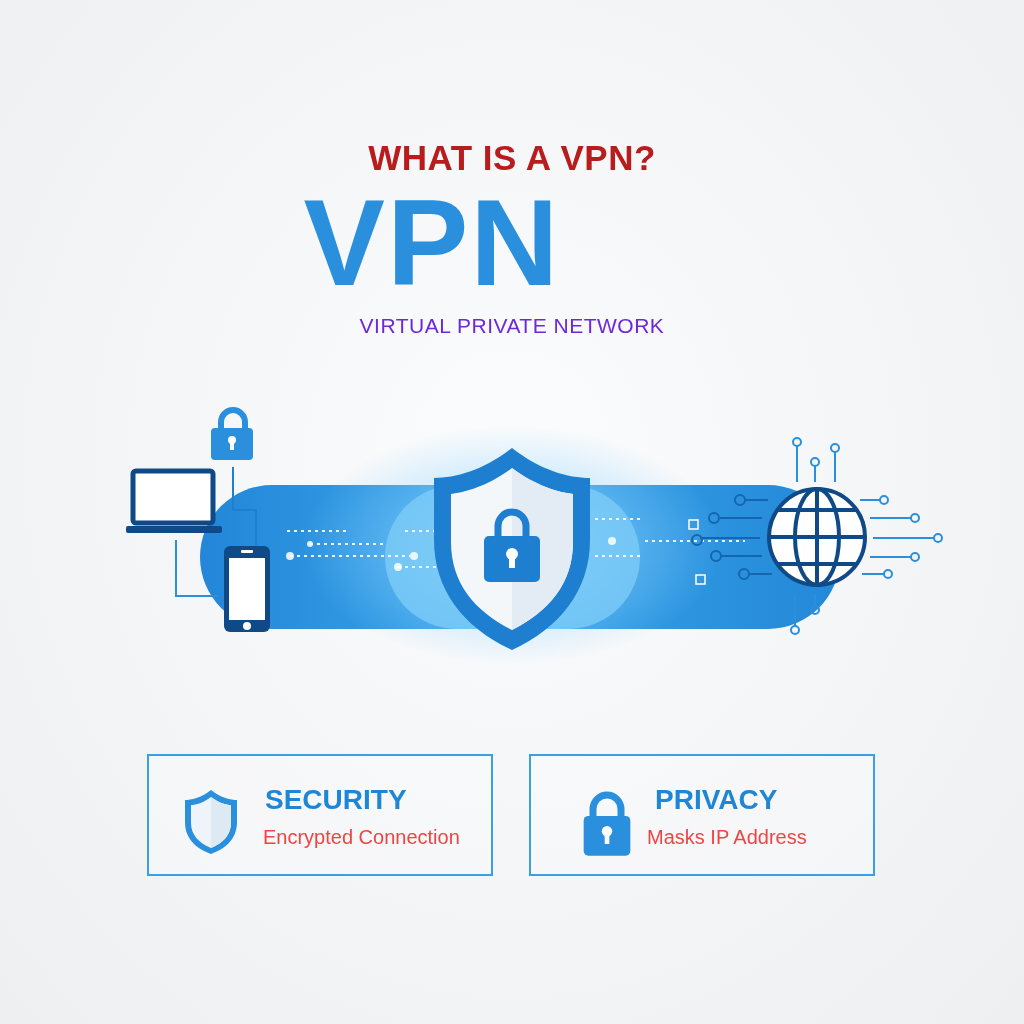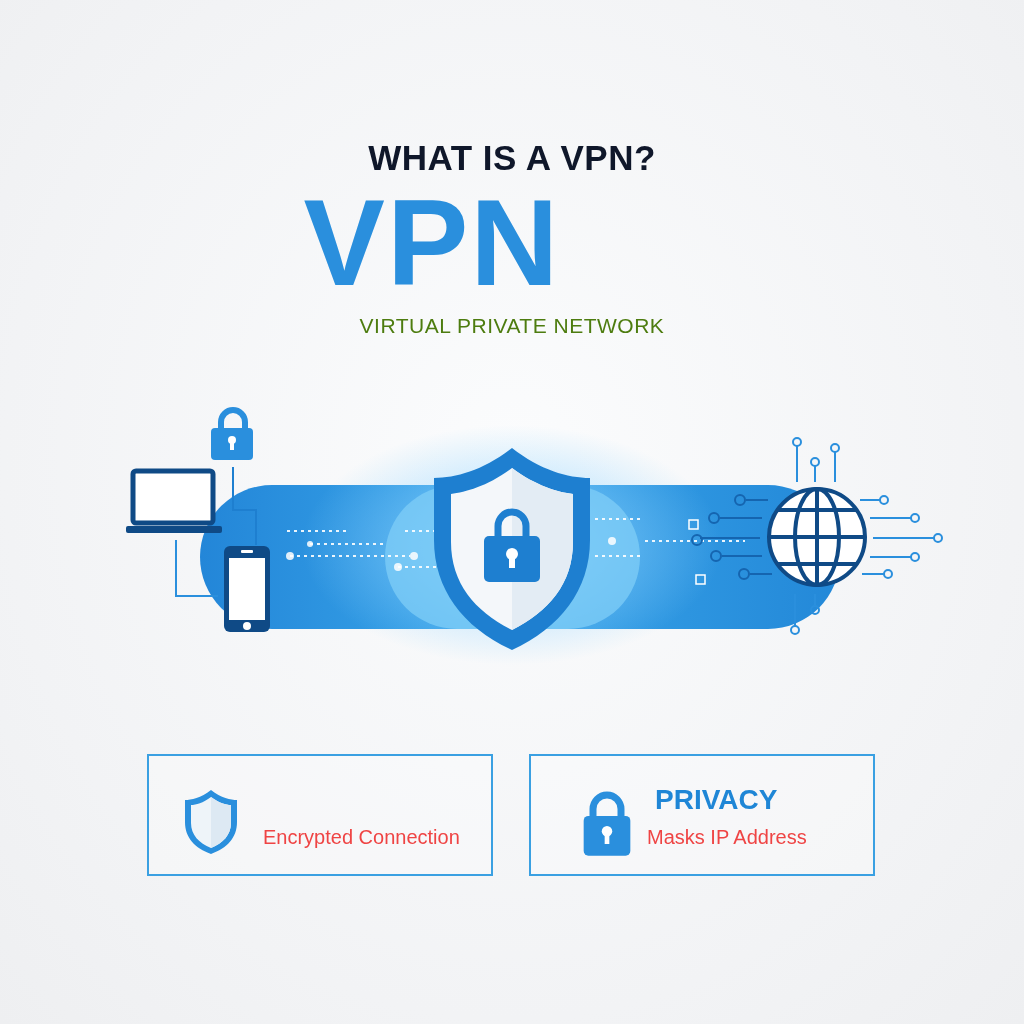--- a/index.html
+++ b/index.html
@@ -1,20 +1,20 @@
 <!DOCTYPE html>
 <html><head>
 <meta charset="utf-8">
 <style>
   html,body{margin:0;padding:0;}
   body{width:1024px;height:1024px;background:radial-gradient(ellipse at 50% 45%, #fbfcfd 0%, #f2f3f5 70%, #eeeff1 100%);position:relative;overflow:hidden;font-family:"Liberation Sans",sans-serif;}
   .abs{position:absolute;}
-  .title-q{left:0;width:1024px;top:138px;text-align:center;font-weight:bold;font-size:35px;color:#0f172a;letter-spacing:0.5px;}
+  .title-q{left:0;width:1024px;top:138px;text-align:center;font-weight:bold;font-size:35px;color:#b91c1c;letter-spacing:0.5px;}
   .title-big{left:0;width:864px;top:182px;text-align:center;font-weight:bold;font-size:122px;line-height:122px;color:#2a8fdd;letter-spacing:2px;}
-  .subtitle{left:0;width:1024px;top:314px;text-align:center;font-size:21px;color:#4d7c0f;letter-spacing:0.5px;}
+  .subtitle{left:0;width:1024px;top:314px;text-align:center;font-size:21px;color:#6d28d9;letter-spacing:0.5px;}
   .card{position:absolute;top:754px;width:346px;height:122px;border:2px solid #3aa0e2;box-sizing:border-box;background:rgba(255,255,255,0.25);}
   .card .head{position:absolute;left:116px;top:28px;font-weight:bold;font-size:28px;color:#1f86d6;}
   .card .sub{position:absolute;left:114px;top:70px;font-size:20px;color:#ef4444;}
   .card .icon{position:absolute;left:30px;top:30px;width:64px;height:70px;}
 </style>
 </head>
 <body>
 
 <div class="abs title-q">WHAT IS A VPN?</div>
 <div class="abs title-big">VPN</div>
@@ -137,20 +137,21 @@
     <path d="M777 510 H857 M777 564 H857" fill="none"></path>
   </g>
 </svg>
 
 <div class="card" style="left:147px">
   <svg class="icon" viewBox="0 0 64 70">
     <path d="M32 4 C42 12 52 14 58 14 L58 36 C58 52 48 62 32 68 C16 62 6 52 6 36 L6 14 C12 14 22 12 32 4 Z" fill="#2a8fdd"></path>
     <path d="M32 11 C40 17 47 19 52 19 L52 37 C52 49 44 57 32 62 C20 57 12 49 12 37 L12 19 C17 19 24 17 32 11 Z" fill="#eef4f9"></path>
     <path d="M32 11 L32 62 C44 57 52 49 52 37 L52 19 C47 19 40 17 32 11 Z" fill="#dde9f3"></path>
   </svg>
+  <div class="head">SECURITY</div>
   <div class="sub">Encrypted Connection</div>
 </div>
 
 <div class="card" style="left:529px">
   <svg class="icon" style="left:44px;top:32px" viewBox="0 0 48 60">
     <path d="M12 26 v-8 a12 12 0 0 1 24 0 v8" fill="none" stroke="#2a8fdd" stroke-width="6"></path>
     <rect x="4" y="24" width="40" height="34" rx="4" fill="#2a8fdd"></rect>
     <circle cx="24" cy="37" r="4.5" fill="#fff"></circle>
       <rect x="22" y="38" width="4" height="10" fill="#fff"></rect>
   </svg>

